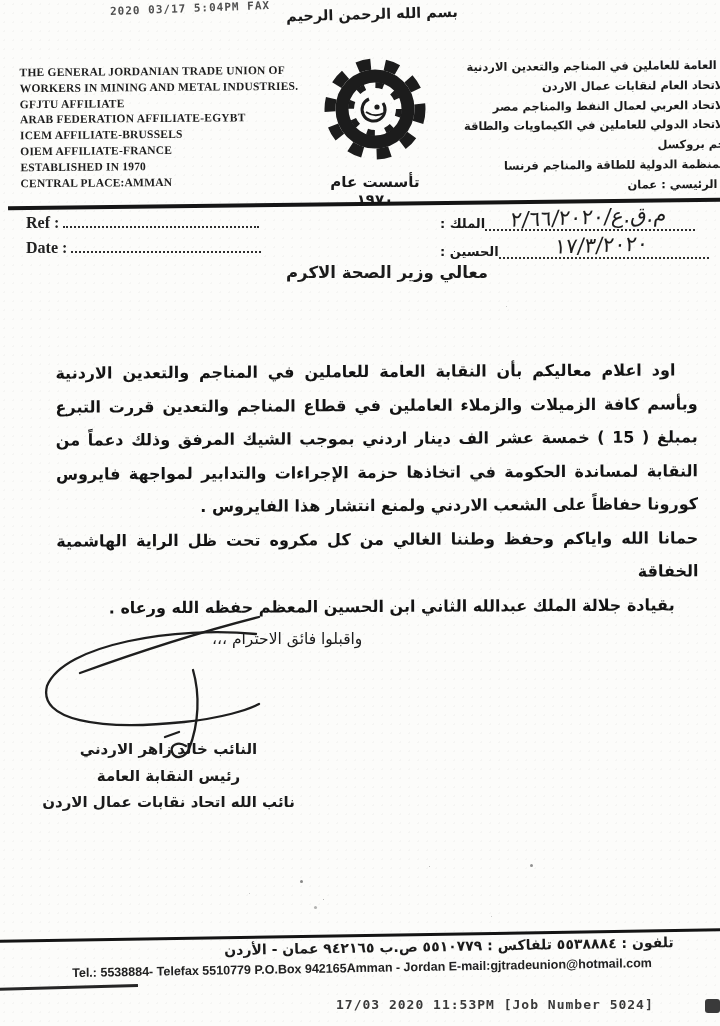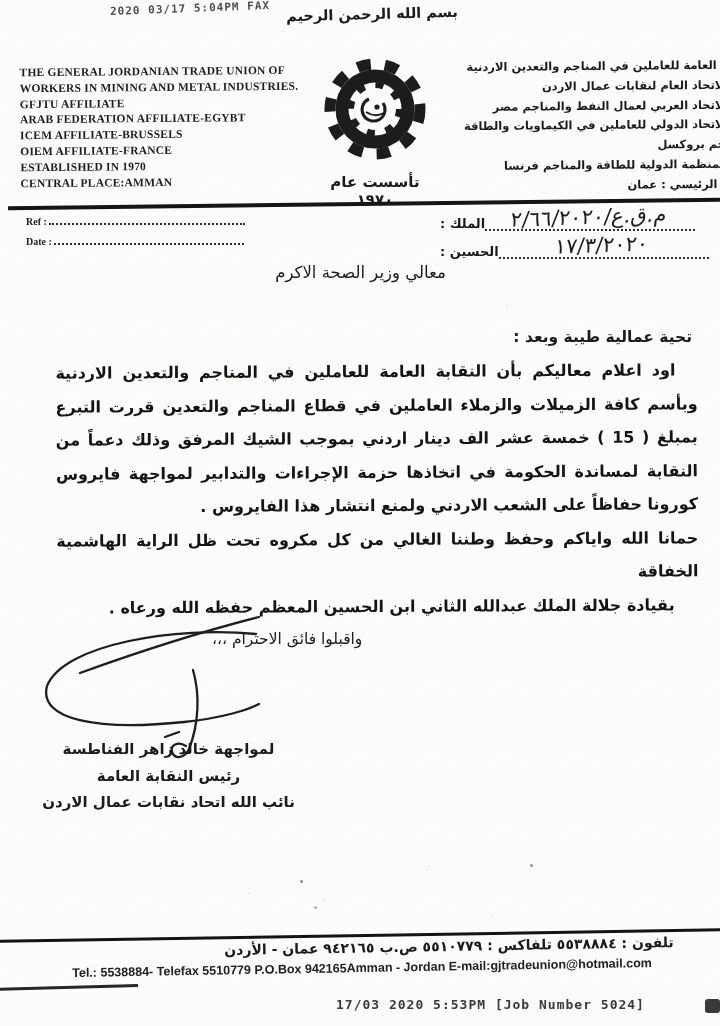--- a/index.html
+++ b/index.html
@@ -24,30 +24,30 @@
     font-size:11.5px;line-height:15.8px;letter-spacing:0.2px;transform:rotate(-0.5deg);color:#1e1e1e;}
   .lh-ar{right:-38px;top:57px;width:340px;text-align:right;font-weight:bold;font-size:11.5px;
     line-height:19.8px;transform:rotate(-0.5deg);}
   .logo-wrap{left:315px;top:56px;width:120px;text-align:center;}
   .logo-est{font-weight:bold;font-size:15px;margin-top:1px;}
 
   .rule-top{left:8px;top:202px;width:714px;height:4px;background:#151515;transform:rotate(-0.7deg);}
   .rule-bottom{left:-2px;top:934px;width:726px;height:3px;background:#141414;transform:rotate(-0.9deg);}
   .rule-small{left:-4px;top:986px;width:142px;height:3px;background:#262626;transform:rotate(-1.6deg);}
 
-  .ref-en{left:26px;top:214px;font-family:"Liberation Serif",serif;font-weight:bold;font-size:10px;color:#222;}
+  .ref-en{left:26px;top:214px;font-family:"Liberation Serif",serif;font-weight:bold;font-size:16px;color:#222;}
   .ref-en .row{margin-bottom:7px;white-space:nowrap;}
   .leader{display:inline-block;height:9px;border-bottom:2px dotted #2e2e2e;vertical-align:baseline;}
   .ref-ar{right:-30px;top:205px;width:310px;font-weight:bold;font-size:13px;}
   .ref-ar .row{display:flex;flex-direction:row-reverse;align-items:flex-end;margin-bottom:2px;}
   .hand{font-family:"DejaVu Sans",sans-serif;font-weight:normal;font-size:21px;color:#1d1d1d;
     transform:skewX(-7deg) rotate(-2deg);display:inline-block;padding:0 6px 0 2px;}
   .hand-line{border-bottom:2px dotted #2e2e2e;min-width:210px;text-align:center;}
 
-  .recipient{left:233px;top:263px;width:255px;text-align:center;font-weight:normal;font-size:16.5px;}
+  .recipient{left:233px;top:263px;width:255px;font-weight:bold;font-size:16.5px;}
   .greeting{right:28px;top:328px;font-weight:bold;font-size:15.5px;}
 
   .body-text{left:56px;top:355px;width:642px;font-weight:bold;font-size:16px;color:#141414;
     transform:rotate(-0.3deg);}
   .body-text .ln{line-height:33.5px;text-align:right;}
   .body-text .ln.just{text-align:justify;text-align-last:justify;}
   .body-text .ln.indent{padding-right:22px;}
 
   .closing{left:212px;top:630px;font-weight:normal;font-size:15.5px;}
   .sig-svg{left:26px;top:610px;}
@@ -129,21 +129,20 @@
       <span>الملك :</span>
       <span class="hand-line"><span class="hand ar">م.ق.ع/٢/٦٦/٢٠٢٠</span></span>
     </div>
     <div class="row">
       <span>الحسين :</span>
       <span class="hand-line"><span class="hand ar">١٧/٣/٢٠٢٠</span></span>
     </div>
   </div>
 
   <div class="abs recipient ar">معالي وزير الصحة الاكرم</div>
-  <div class="abs greeting ar">تحية عمالية طيبة وبعد :</div>
 
   <div class="abs body-text ar">
     <div class="ln just indent">اود اعلام معاليكم بأن النقابة العامة للعاملين في المناجم والتعدين الاردنية</div>
     <div class="ln just">وبأسم كافة الزميلات والزملاء العاملين في قطاع المناجم والتعدين قررت التبرع</div>
     <div class="ln just">بمبلغ ( 15 ) خمسة عشر الف دينار اردني بموجب الشيك المرفق وذلك دعماً من</div>
     <div class="ln just">النقابة لمساندة الحكومة في اتخاذها حزمة الإجراءات والتدابير لمواجهة فايروس</div>
     <div class="ln">كورونا حفاظاً على الشعب الاردني ولمنع انتشار هذا الفايروس .</div>
     <div class="ln just">حمانا الله واياكم وحفظ وطننا الغالي من كل مكروه تحت ظل الراية الهاشمية الخفاقة</div>
     <div class="ln" style="padding-right:24px;">بقيادة جلالة الملك عبدالله الثاني ابن الحسين المعظم حفظه الله ورعاه .</div>
   </div>
@@ -153,30 +152,30 @@
   <svg class="abs sig-svg" width="235" height="152" viewBox="0 0 235 152">
     <g fill="none" stroke="#1e1e1e" stroke-width="2.3" stroke-linecap="round">
       <path d="M233 7 C 182 20, 112 42, 54 63"></path>
       <path d="M230 24 C 150 16, 38 34, 21 76 C 12 110, 72 121, 158 112 C 196 108, 222 100, 233 94"></path>
       <path d="M167 60 C 174 84, 173 114, 163 139 C 159 148, 149 150, 146 142 C 144 135, 152 131, 160 136"></path>
       <path d="M139 127 L 153 122"></path>
     </g>
   </svg>
 
   <div class="abs sig-block ar">
-    <div class="nm">لمواجهة خالد زاهر الفناطسة</div>
+    <div class="nm">النائب خالد زاهر الاردني</div>
     <div class="t1">رئيس النقابة العامة</div>
     <div>نائب الله اتحاد نقابات عمال الاردن</div>
   </div>
 
   <div class="abs speck"></div>
 
   <div class="abs rule-bottom"></div>
 
   <div class="abs footer-ar ar">تلفون : ٥٥٣٨٨٨٤ تلفاكس : ٥٥١٠٧٧٩ ص.ب ٩٤٢١٦٥ عمان - الأردن</div>
   <div class="abs footer-en">Tel.: 5538884- Telefax 5510779  P.O.Box 942165Amman - Jordan E-mail:gjtradeunion@hotmail.com</div>
 
   <div class="abs rule-small"></div>
 
-  <div class="abs fax-footer">17/03 2020 5:53PM  [Job Number 5024]</div>
+  <div class="abs fax-footer">17/03 2020 11:53PM  [Job Number 5024]</div>
   <div class="abs fax-blob"></div>
 
 </div>
 
 </body></html>

